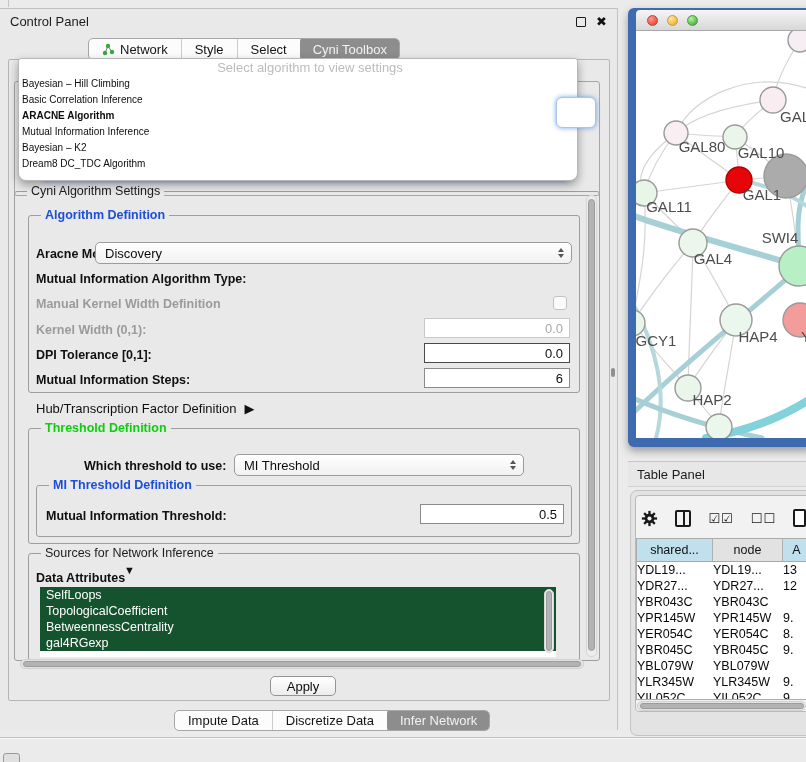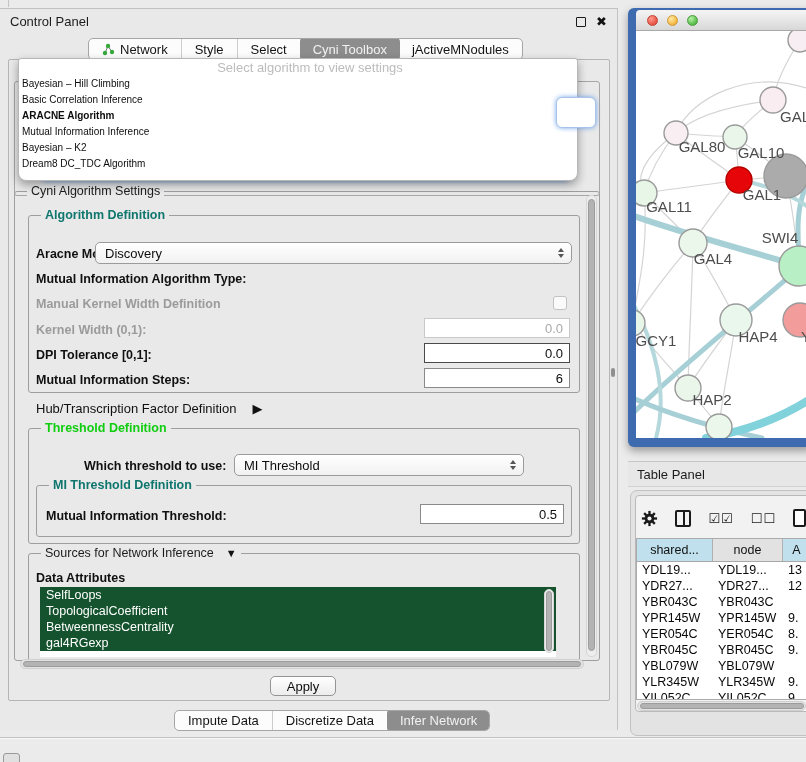--- a/index.html
+++ b/index.html
@@ -40,21 +40,21 @@
     box-shadow:0 4px 10px rgba(0,0,0,.35); z-index:6; }
   .algo-placeholder { height:17px; line-height:17px; text-align:center; color:#bcbcbc; font-size:13px;margin-left:24px; }
   .algo-item { height:16px; line-height:16px; font-size:10px; padding-left:3px; color:#0d0d0d; white-space:nowrap; }
   .algo-item.bold { font-weight:bold; }
 
   
   .grp { border:1px solid #9e9e9e; border-radius:3px; }
   .grp-title { position:absolute; top:-8px; left:12px; background:#e9e9e9; padding:0 4px;
     font-size:12.5px; white-space:nowrap; }
   .t-black { color:#1c1c1c; }
-  .t-blue  { color:#0f766e; font-weight:bold; }
+  .t-blue  { color:#1d4ed8; font-weight:bold; }
   .t-green { color:#0fce0f; font-weight:bold; }
 
   .lbl { font-size:12.5px; font-weight:bold; color:#101010; white-space:nowrap; }
   .lbl.dis { color:#9b9b9b; }
   .plain { font-size:13px; color:#101010; white-space:nowrap; }
 
   .combo { background:linear-gradient(#ffffff,#f1f1f1); border:1px solid #9b9b9b; border-radius:5px;
     display:flex; align-items:center; padding:0 20px 0 9px; font-size:13px; height:22px; color:#0d0d0d; }
   .combo-arrows { position:absolute; right:7px; top:50%; transform:translateY(-50%);
     display:flex; flex-direction:column; align-items:center; gap:2px; }
@@ -106,21 +106,21 @@
   .cols-icon::after { content:""; position:absolute; left:50%; top:0; width:2px; height:100%; background:#1a1a1a; }
   .doc-icon { width:14px; height:18px; border:2px solid #1a1a1a; border-radius:2px; background:#fff; }
 
   .tbl { left:636px; top:538px; width:176px; height:162px; background:#fff;
     border:1px solid #ababab; overflow:hidden; }
   .tbl-headrow { display:flex; height:23px; border-bottom:1px solid #a8a8a8; }
   .th { font-size:12.5px; font-weight:normal; display:flex; align-items:center; justify-content:center;
     border-right:1px solid #b0b0b0; background:#e2e2e2; overflow:hidden; white-space:nowrap; }
   .th.hl { background:#bfe0ec; }
   .tbl-row { display:flex; height:16px; }
-  .td { font-size:12.5px; padding-left:5px; display:flex; align-items:center;
+  .td { font-size:12.5px; display:flex; align-items:center;
     overflow:hidden; white-space:nowrap; color:#090909; }
 
   .node-label { font-size:15px; fill:#4d4d4d; }
 </style>
 </head>
 <body>
 
 <div id="root">
 
   <div class="abs" style="left:8px; top:0; width:1px; height:7px; background:#c4c4c4;"></div>
@@ -147,23 +147,20 @@
       </div>
       <div class="seg">
           <span>Style</span>
         </div>
       <div class="seg">
           <span>Select</span>
         </div>
       <div class="seg sel">
           <span>Cyni Toolbox</span>
         </div>
-      <div class="seg">
-          <span>jActiveMNodules</span>
-        </div>
     </div>
 
     <div class="abs panel-body"></div>
 
     <div class="abs bg-grp" style="left:14px; top:72px; width:586px; height:115px;"></div>
     <div class="abs bg-combo" style="left:40px; top:144px; width:530px; height:28px; z-index:1;">
       <span>gal-filtered sif default node</span>
     </div>
     <div class="abs bg-combo" style="left:556px; top:88px; width:40px; height:31px; z-index:7;"></div>
 
@@ -211,21 +208,21 @@
     <span class="abs lbl" style="left:36px; top:339px;">DPI Tolerance [0,1]:</span>
     <div class="abs field strong" style="left:424px; top:334px; width:146px;">
       <span>0.0</span>
     </div>
 
     <span class="abs lbl" style="left:36px; top:364px;">Mutual Information Steps:</span>
     <div class="abs field" style="left:424px; top:359px; width:146px;">
       <span>6</span>
     </div>
 
-    <div class="abs" style="left:36px; top:392px; display:flex; align-items:center; gap:16px;">
+    <div class="abs" style="left:36px; top:392px; display:flex; align-items:center; gap:8px;">
       <span class="plain">Hub/Transcription Factor Definition</span>
       <span style="font-size:13px; color:#111;">▶</span>
     </div>
 
     <div class="abs grp" style="left:28px; top:419px; width:552px; height:116px;">
       <span class="grp-title t-green">Threshold Definition</span>
     </div>
 
     <span class="abs lbl" style="left:84px; top:450px;">Which threshold to use:</span>
     <div class="abs combo" style="left:234px; top:445px; width:290px;">
@@ -238,21 +235,21 @@
 
     <div class="abs grp" style="left:36px; top:476px; width:536px; height:52px;">
       <span class="grp-title t-blue">MI Threshold Definition</span>
     </div>
     <span class="abs lbl" style="left:46px; top:500px;">Mutual Information Threshold:</span>
     <div class="abs field" style="left:420px; top:495px; width:144px;">
       <span>0.5</span>
     </div>
 
     <div class="abs grp" style="left:28px; top:544px; width:552px; height:108px;">
-      <span class="grp-title t-black" style="display:flex; align-items:center; gap:12px;">
+      <span class="grp-title t-black" style="display:flex; align-items:center; gap:4px;flex-direction:column;">
         <span>Sources for Network Inference</span>
         <span style="font-size:11px; color:#111;">▼</span>
       </span>
     </div>
     <span class="abs lbl" style="left:36px; top:562px;">Data Attributes</span>
 
     <div class="abs" style="left:40px; top:578px; width:516px; height:70px; overflow:hidden; background:#fff;">
       <div class="attr-item">SelfLoops</div>
       <div class="attr-item">TopologicalCoefficient</div>
       <div class="attr-item">BetweennessCentrality</div>

